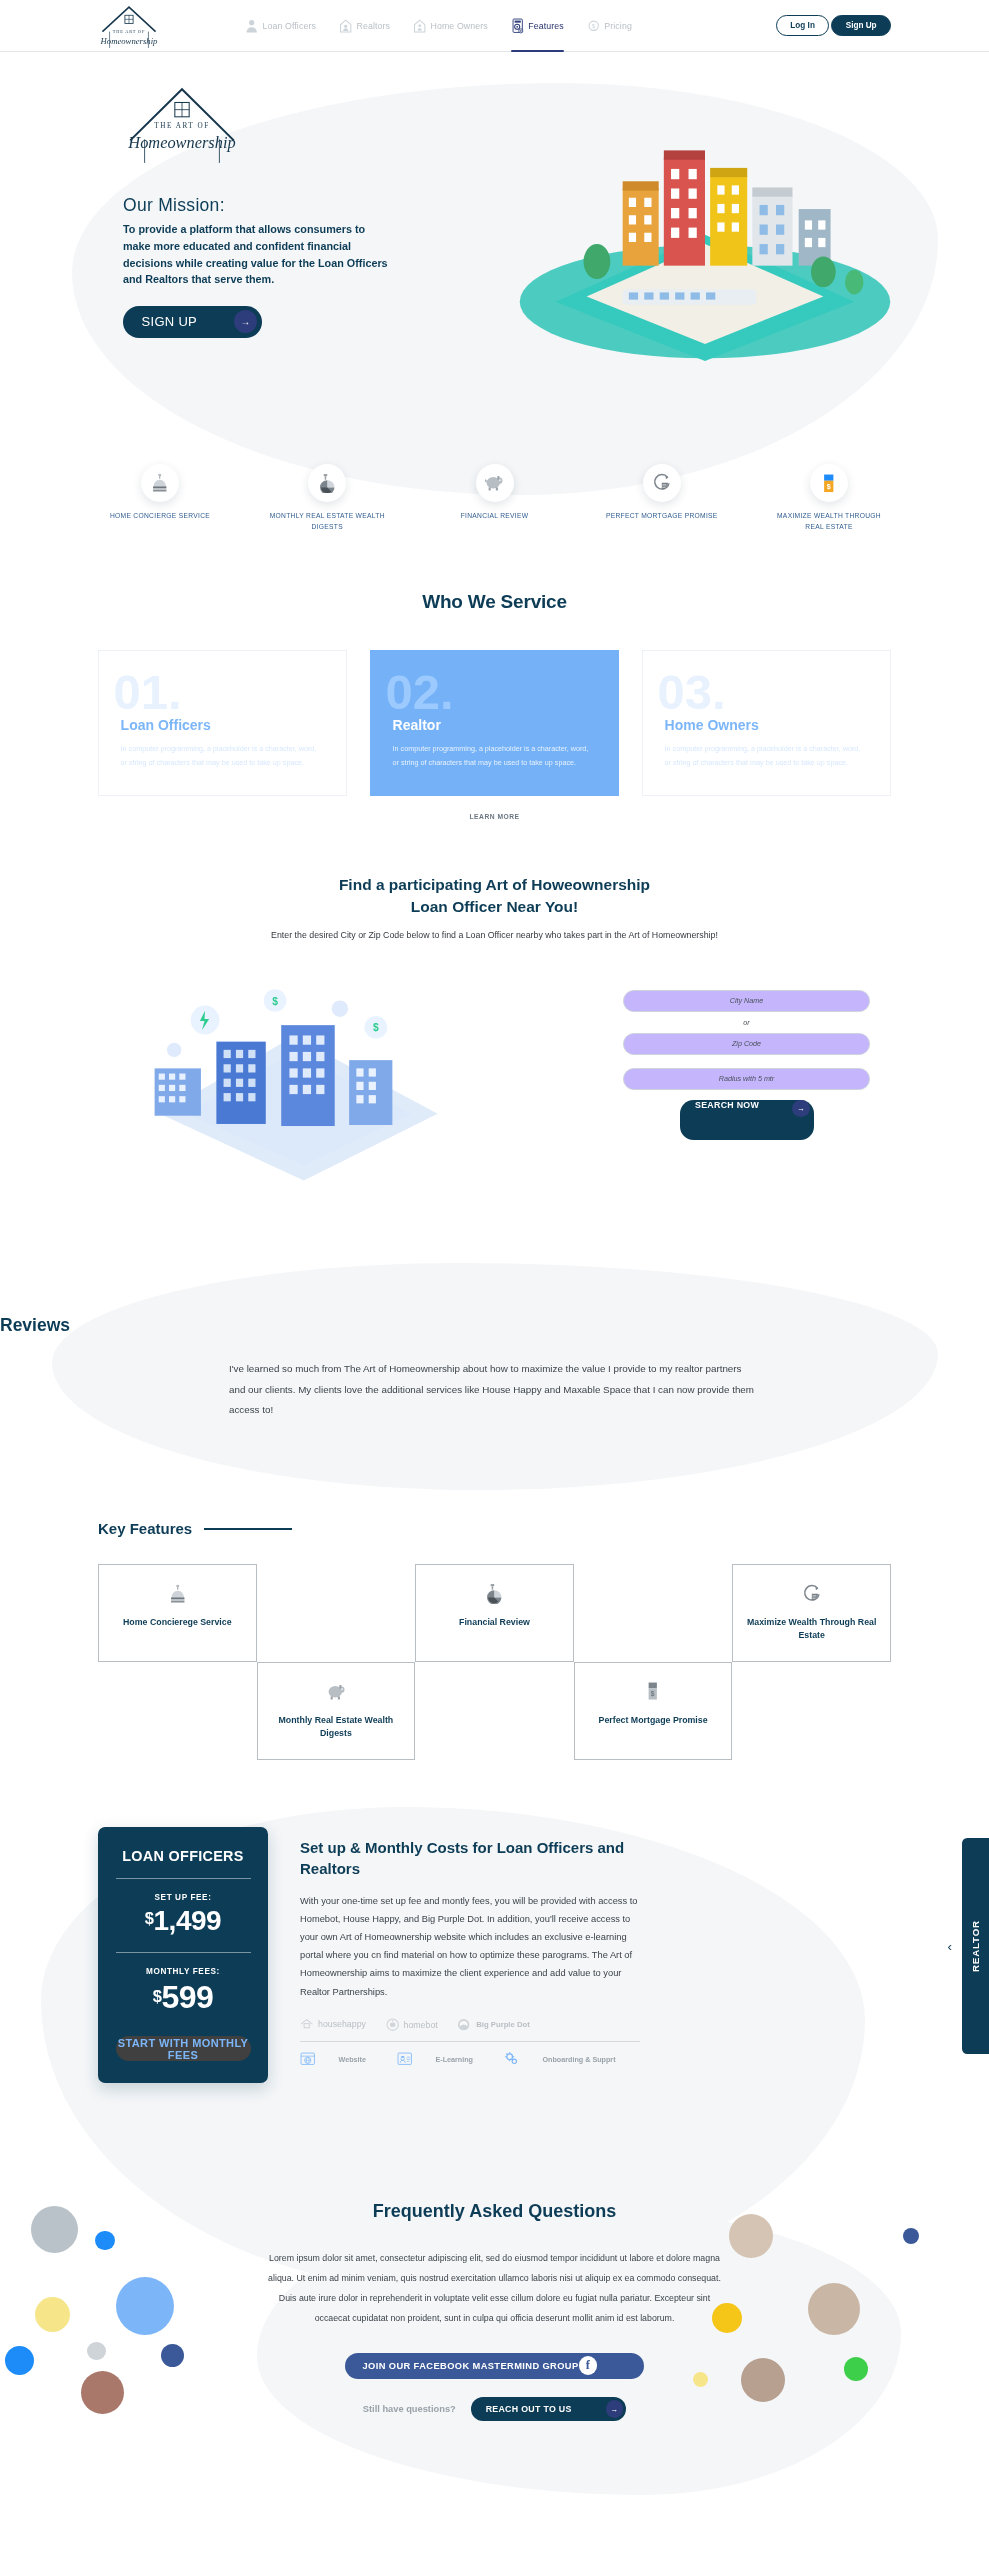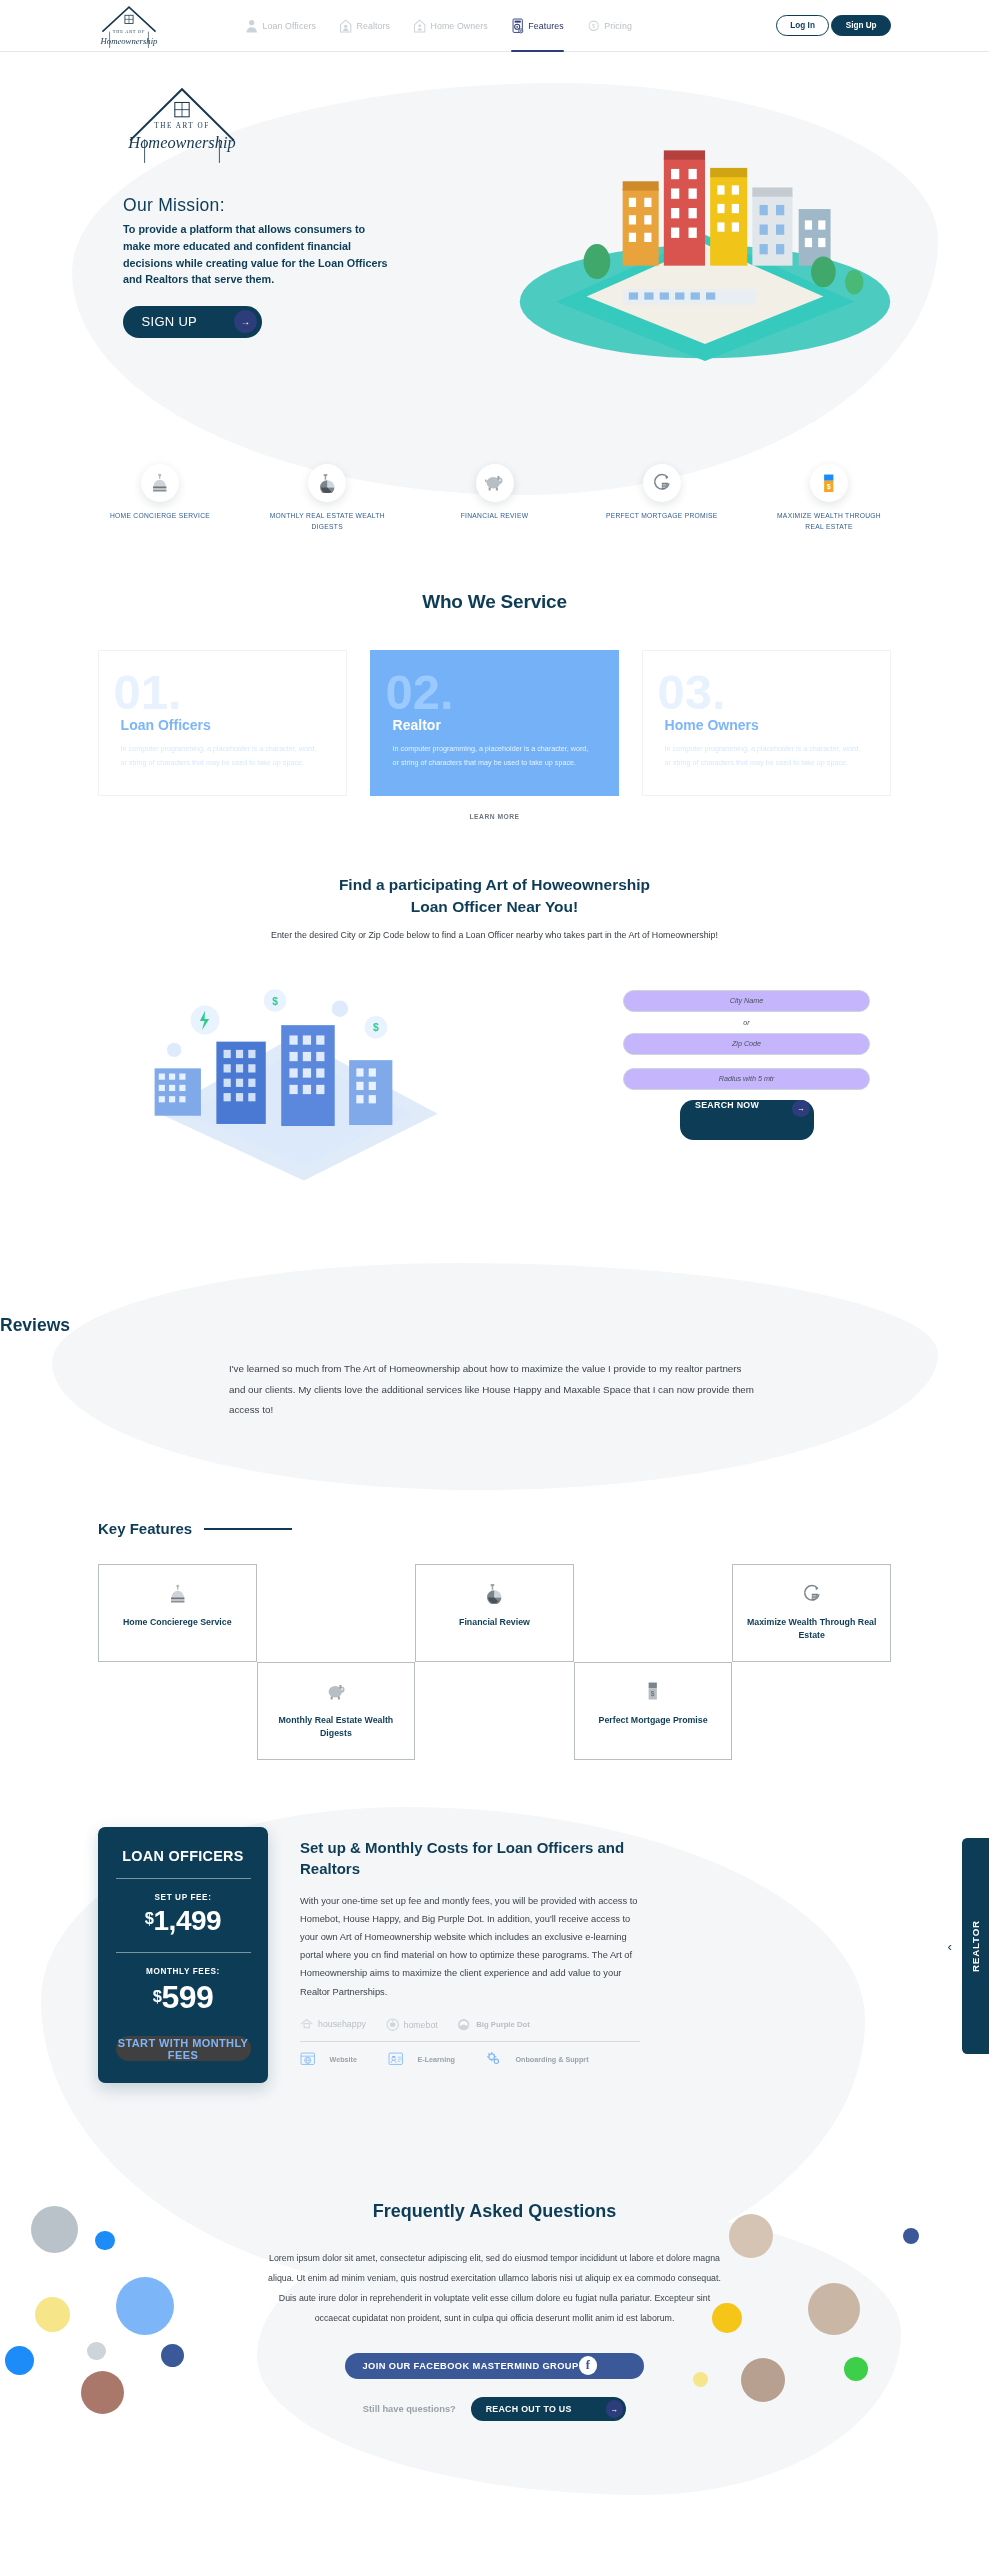--- a/index.html
+++ b/index.html
@@ -198,21 +198,21 @@
     border-radius: 12.4px; height: 25px; width: 100%; font-size: 11px;
     font-weight: 800; letter-spacing: 0.4px; cursor: pointer;
   }
   .price-right { position: relative; z-index: 2; margin-left: 32px; width: 340px; padding-top: 9.3px; }
   .pr-title { font-size: 15px; font-weight: 800; color: #0d3c56; line-height: 1.4; }
   .pr-body { font-size: 9.3px; line-height: 1.95; color: #3c434a; margin-top: 13.4px; }
   .logos-row { display: flex; align-items: flex-start; gap: 19.6px; margin-top: 17.5px; opacity: .55; }
   .logo-chip { display: flex; align-items: center; gap: 4.6px; font-size: 8.8px; color: #8a9299; }
   .logos-hr { height: 0.5px; background: #d5dade; margin: 9.3px 0; }
   .svc-row { display: flex; align-items: center; gap: 31px; }
-  .svc-chip { display: flex; align-items: center; gap: 14px; font-size: 7.2px; font-weight: 700; color: #9aa2a9; }
+  .svc-chip { display: flex; align-items: center; gap: 23px; font-size: 7.2px; font-weight: 700; color: #9aa2a9; }
   .realtor-tab {
     position: absolute; right: 0; top: 10.3px; width: 27px; height: 216px;
     background: #0d3c56; border-radius: 5.2px 0 0 5.2px; z-index: 3;
     display: flex; align-items: center; justify-content: center;
   }
   .realtor-tab span {
     color: #fff; font-size: 9.8px; font-weight: 800; letter-spacing: 0.8px;
     writing-mode: vertical-rl; transform: rotate(180deg);
   }
   .tab-chevron {

